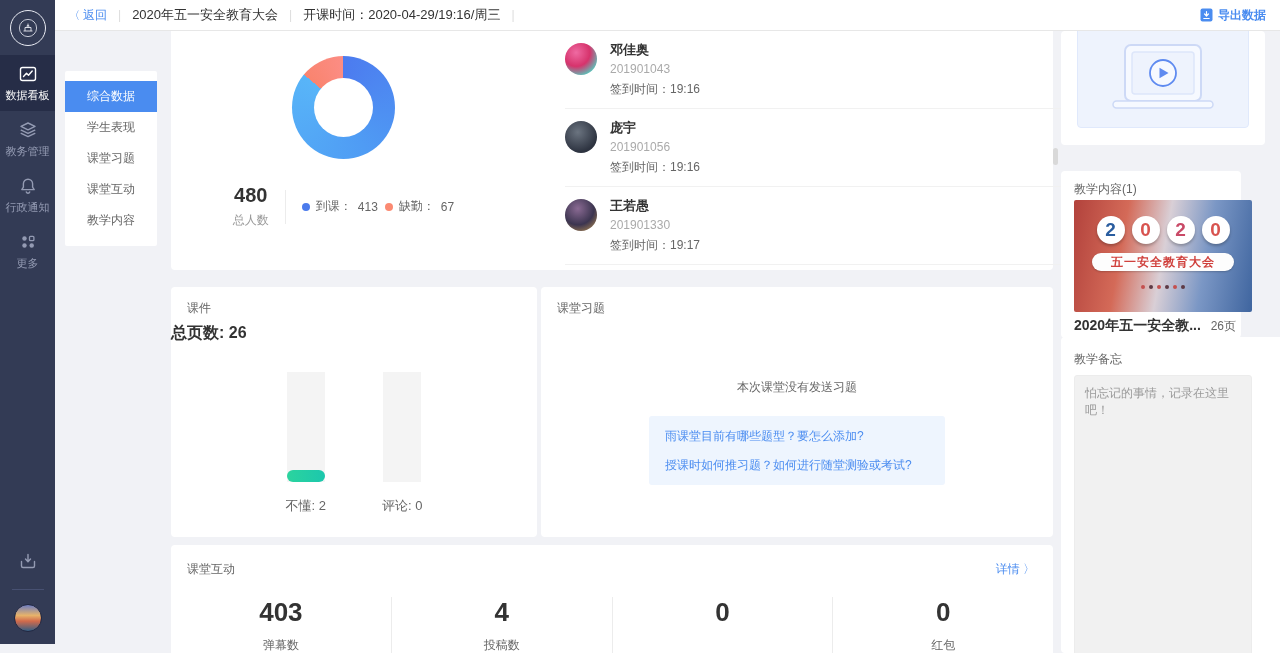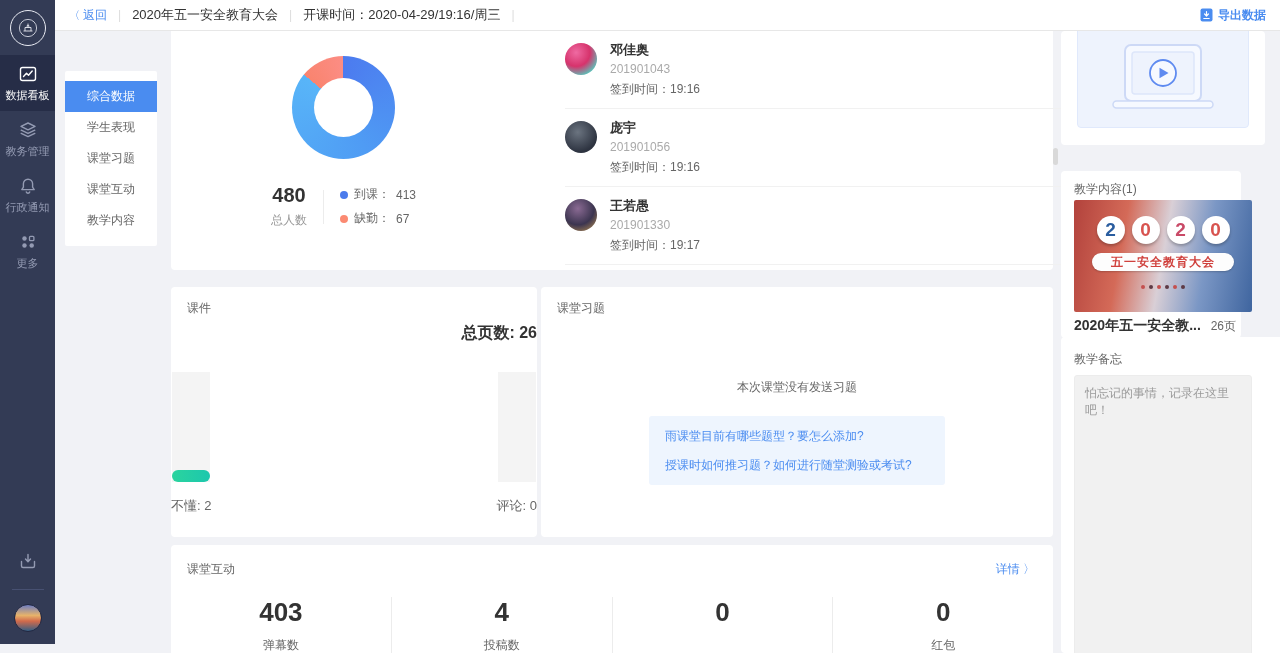--- a/index.html
+++ b/index.html
@@ -45,39 +45,39 @@
 
   
   .card-att { left:171px; top:31px; width:882px; height:239px; border-radius:0 0 4px 4px; }
   .donut { position:absolute; left:121px; top:25px; width:103px; height:103px; border-radius:50%; }
   .donut .hole { position:absolute; left:50%; top:50%; width:59px; height:59px; margin:-29.5px 0 0 -29.5px; border-radius:50%; background:#fff; }
   .att-stats { position:absolute; left:0; top:153px; width:345px; display:flex; align-items:center; justify-content:center; gap:16px; }
   .att-total { text-align:center; }
   .att-total .num { font-size:20px; font-weight:bold; color:#333; }
   .att-total .cap { font-size:12px; color:#999; margin-top:5px; }
   .att-vline { width:1px; height:34px; background:#ececec; }
-  .legend { display:flex; flex-direction:column; gap:7px; }
+  .legend { display:flex; flex-direction:row; gap:7px; }
   .legend-row { display:flex; align-items:center; gap:6px; font-size:12px; color:#666; }
   .dot { width:8px; height:8px; border-radius:50%; }
   .students { position:absolute; left:394px; top:0; width:642px; }
   .stu-row { padding:10px 0 10px; border-bottom:1px solid #f1f1f1; }
   .stu-head { display:flex; align-items:center; gap:13px; }
   .stu-ava { width:32px; height:32px; border-radius:50%; flex:0 0 32px; }
   .ava-1 { background:radial-gradient(circle at 35% 30%,#ef6aa2 0%,#d6336c 45%,#55c9bd 80%); }
   .ava-2 { background:radial-gradient(circle at 40% 35%,#6b7480 0%,#2d3340 70%); }
   .ava-3 { background:radial-gradient(circle at 40% 30%,#8a6a93 0%,#3c3550 55%,#b08a4e 95%); }
   .stu-name { font-size:13px; font-weight:bold; color:#333; }
   .stu-id { font-size:12px; color:#aaa; margin-top:3px; }
   .stu-time { margin-left:45px; margin-top:5px; font-size:12px; color:#666; }
 
   
   .card-cw { left:171px; top:287px; width:366px; height:250px; }
   .card-cw .card-title { position:absolute; left:16px; top:13px; }
-  .cw-total { text-align:right; margin-top:36px; font-size:16px; font-weight:bold; color:#333; }
-  .cw-bars { display:flex; justify-content:space-between; gap:56px; margin-top:28px; }
+  .cw-total { text-align:left; margin-top:36px; font-size:16px; font-weight:bold; color:#333; }
+  .cw-bars { display:flex; justify-content:center; gap:56px; margin-top:28px; }
   .cw-col { display:flex; flex-direction:column; align-items:center; }
   .cw-bar { position:relative; width:38px; height:110px; background:#f4f4f4; }
   .cw-fill { position:absolute; bottom:0; left:0; width:100%; border-radius:6px; background:linear-gradient(90deg,#2bd49e,#1cc7ad); }
   .cw-lbl { margin-top:15px; font-size:13px; color:#666; }
 
   
   .card-ex { left:541px; top:287px; width:512px; height:250px; }
   .card-ex .card-title { position:absolute; left:16px; top:13px; }
   .ex-empty { text-align:center; margin-top:92px; font-size:12px; color:#666; }
   .ex-tips { width:296px; margin:20px auto 0; background:#eef5fe; border-radius:3px; padding:12px 16px; }

